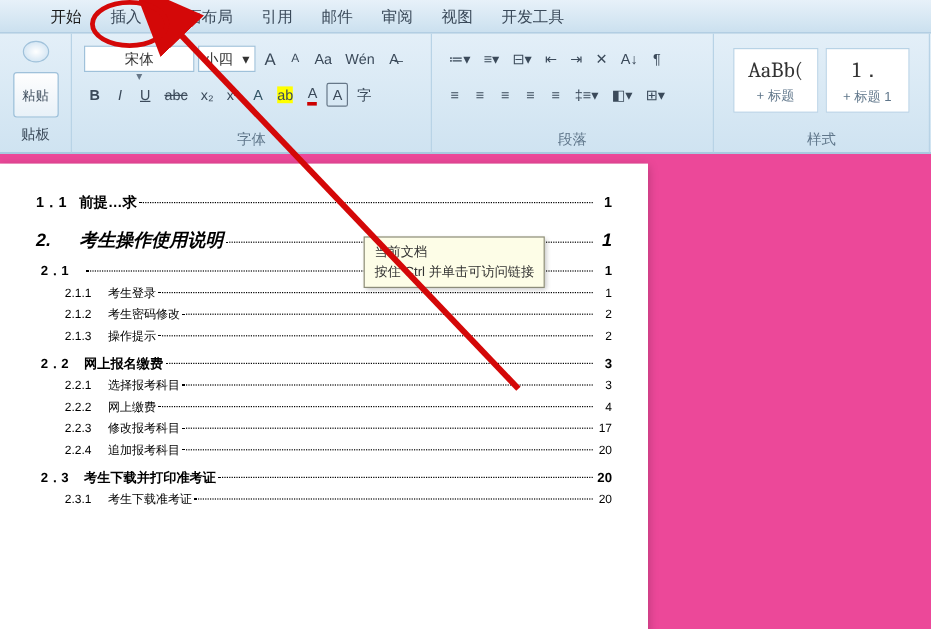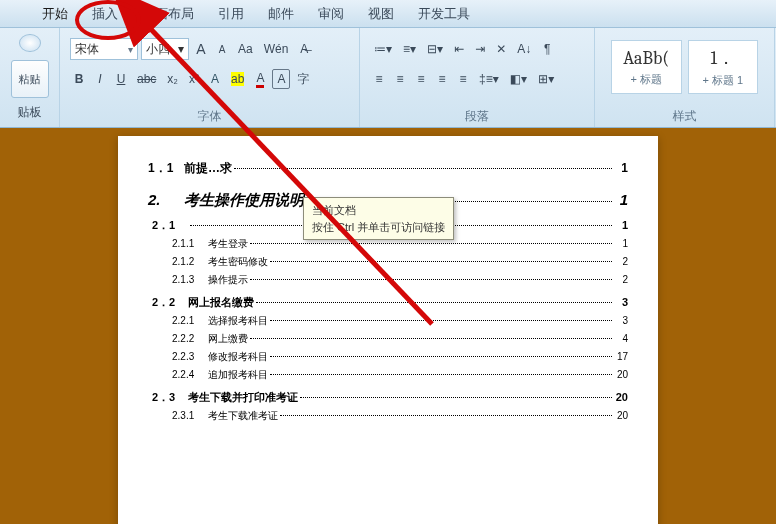--- a/index.html
+++ b/index.html
@@ -11,30 +11,30 @@
 
 .ribbon { display: flex; height: 100px; background: linear-gradient(#e3eff8,#cfe3f1); border-bottom: 1px solid #8fb7d5; }
 .leftcol { width: 60px; border-right: 1px solid #b8d3e6; padding: 6px 4px; display:flex; flex-direction:column; align-items:center; gap:4px;}
 .leftcol .orb { width:22px; height:22px; border-radius:50%; background: radial-gradient(#fff,#c7def0); border:1px solid #9fc1da; margin-bottom:4px;}
 .leftcol .paste { width:38px; height:46px; background:linear-gradient(#fefefe,#e8f1f8); border:1px solid #9fc1da; border-radius:3px; display:flex; align-items:center; justify-content:center; font-size:11px; color:#3b4a5a; }
 .leftcol .label { font-size:12px; color:#3b4a5a; margin-top:2px;}
 
 .group { border-right: 1px solid #b8d3e6; padding: 6px 10px 2px; display:flex; flex-direction:column; }
 .group .row { display:flex; align-items:center; gap:3px; height:30px; }
 .group .glabel { text-align:center; font-size:12px; color:#5f768a; margin-top:auto; padding-top:2px;}
-.fontbox { width:68px; height:22px; background:#fff; border:1px solid #9fc1da; font-size:12px; padding:2px 4px; color:#333; display:flex; align-items:center; justify-content:space-between;}
+.fontbox { width:92px; height:22px; background:#fff; border:1px solid #9fc1da; font-size:12px; padding:2px 4px; color:#333; display:flex; align-items:center; justify-content:space-between;flex-direction:column;}
 .fontbox .dd { font-size:10px; color:#678;}
 .sizebox { width:48px; height:22px; background:#fff; border:1px solid #9fc1da; font-size:12px; padding:2px 4px; color:#333; display:flex; align-items:center; justify-content:space-between;}
 .btn { min-width:18px; height:20px; padding:0 3px; display:flex; align-items:center; justify-content:center; font-size:12px; color:#3b4a5a; border:1px solid transparent; border-radius:2px; cursor:pointer; }
 .styles { display:flex; gap:6px; padding:6px;}
 .stylecard { width:76px; height:54px; background:#fff; border:1px solid #b8d3e6; display:flex; flex-direction:column; align-items:center; justify-content:center; font-size:11px; color:#333;}
 .stylecard .big { font-size:18px; font-family:Cambria,serif; color:#333;}
 .stylecard .lbl { color:#5f768a; margin-top:3px; font-size:11px;}
 
-.docarea { position:absolute; top:128px; left:0; right:0; bottom:0; background:#a16207; overflow:auto; display:flex; justify-content:center; padding-top:8px;}
+.docarea { position:absolute; top:128px; left:0; right:0; bottom:0; background:#ec4899; overflow:auto; display:flex; justify-content:flex-start; padding-top:8px;}
 .page { width:540px; min-height:600px; background:#fff; box-shadow:0 2px 8px rgba(0,0,0,.25); padding:14px 30px 30px; font-family: SimHei, "Microsoft YaHei", sans-serif; color:#000; font-size:11px;}
 .tocline { display:flex; align-items:baseline; margin:4px 0; font-size:11px;}
 .tocline .num { min-width:36px;}
 .tocline .txt { white-space:nowrap;}
 .tocline .dots { flex:1; border-bottom:1px dotted #000; margin:0 2px; position:relative; top:-3px;}
 .tocline .pg { min-width:14px; text-align:right;}
 .lvl1 { font-size:12px; font-weight:bold; margin-top:10px;}
 .lvl1b { font-size:15px; font-weight:bold; font-style:italic; margin-top:14px;}
 .lvl2 { font-size:11px; font-weight:bold; margin-top:8px; margin-left:4px;}
 .lvl3 { font-size:10px; margin-left:24px; margin-top:3px;}

